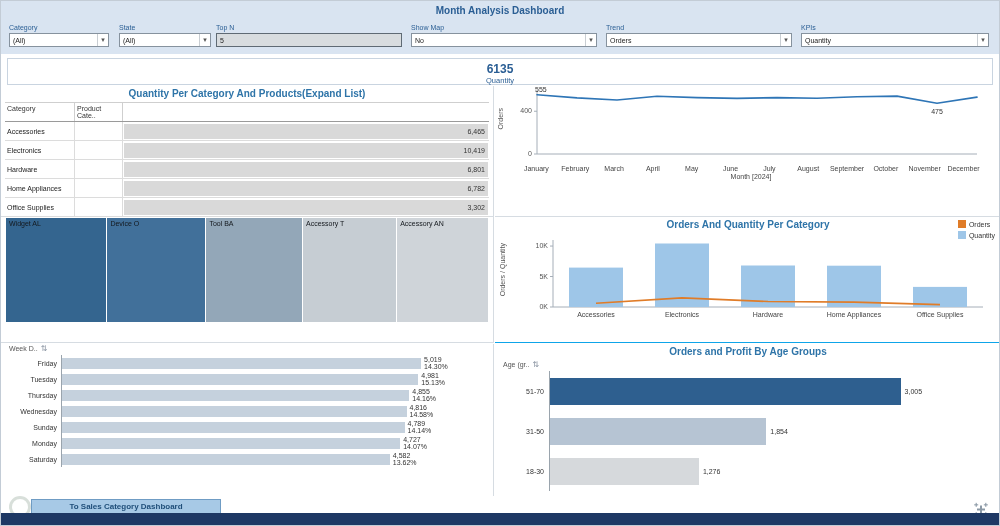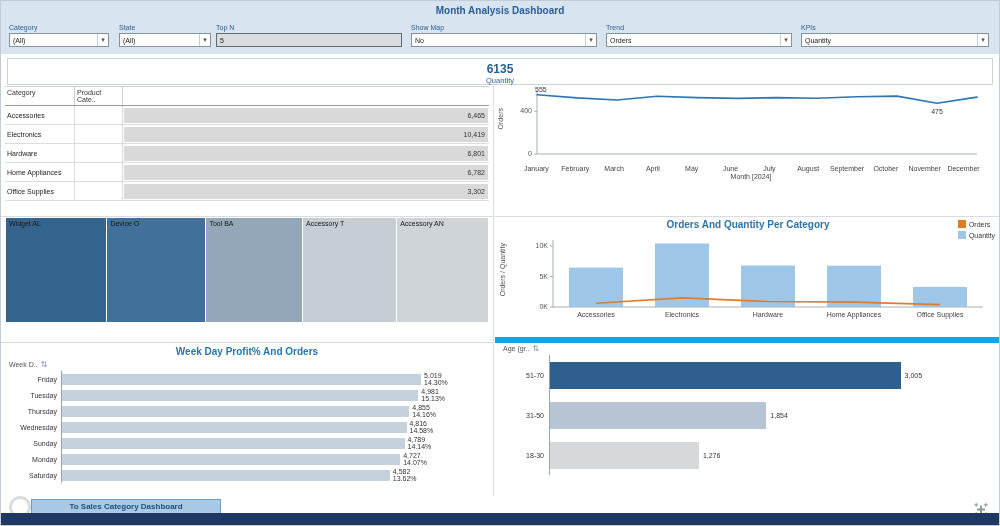--- a/index.html
+++ b/index.html
@@ -27,21 +27,21 @@
          border:1px solid #c9d4e0; text-align:center; }
   .kpi-value { margin-top:3px; font-size:12px; font-weight:bold; color:#2a5e94; }
   .kpi-label { font-size:7.5px; color:#2a5e94; }
 
   
   .panel { position:absolute; background:#fff; }
   .panel-title { text-align:center; font-size:10px; font-weight:bold; color:#2e74a8; padding:2px 0 3px; }
   #p-table   { left:0;     top:85px;  width:493px; height:131px; border-right:1px solid #d6dce2; border-bottom:1px solid #d6dce2; }
   #p-trend   { left:494px; top:85px;  width:506px; height:131px; border-bottom:1px solid #d6dce2; }
   #p-tree    { left:0;     top:216px; width:493px; height:126px; border-right:1px solid #d6dce2; border-bottom:1px solid #d6dce2; }
-  #p-barline { left:494px; top:216px; width:506px; height:126px; border-bottom:6px solid #0ea5e9; }
+  #p-barline { left:494px; top:216px; width:506px; height:126px; border-bottom:1px solid #0ea5e9; }
   #p-week    { left:0;     top:343px; width:493px; height:152px; border-right:1px solid #d6dce2; }
   #p-age     { left:494px; top:343px; width:506px; height:152px; }
 
   
   .cat-head { display:flex; margin:0 4px; border-top:1px solid #cfcfcf; border-bottom:1px solid #9a9a9a;
               font-size:7px; color:#333; }
   .cat-head > div { padding:2px; }
   .ch1 { width:70px; border-right:1px solid #cfcfcf; }
   .ch2 { width:48px; border-right:1px solid #cfcfcf; }
   .ch3 { flex:1; }
@@ -145,20 +145,21 @@
         </div>
       </div>
     </div>
 
   <div class="kpi">
     <div class="kpi-value">6135</div>
     <div class="kpi-label">Quantity</div>
   </div>
 
   <div class="panel" id="p-table">
+    <div class="panel-title">Quantity Per Category And Products(Expand List)</div>
     <div class="cat-head">
       <div class="ch1">Category</div>
       <div class="ch2">Product Cate..</div>
       <div class="ch3"></div>
     </div>
     <div id="cat-rows">
         <div class="trow">
           <div class="tc1">Accessories</div>
           <div class="tc2"></div>
           <div class="tbarwrap">
@@ -288,21 +289,20 @@
         <polyline points="75.0,68.3 161.0,62.9 247.0,66.5 333.0,67.1 419.0,69.6" fill="none" stroke="#e07c28" stroke-width="1.6"></polyline>
         <text x="75.0" y="82" text-anchor="middle" font-size="7" fill="#444">Accessories</text>
         <text x="161.0" y="82" text-anchor="middle" font-size="7" fill="#444">Electronics</text>
         <text x="247.0" y="82" text-anchor="middle" font-size="7" fill="#444">Hardware</text>
         <text x="333.0" y="82" text-anchor="middle" font-size="7" fill="#444">Home Appliances</text>
         <text x="419.0" y="82" text-anchor="middle" font-size="7" fill="#444">Office Supplies</text>
       </svg>
   </div>
 
   <div class="panel" id="p-week">
-    <div class="panel-title">Week Day Profit% And Orders</div>
     <div class="subhead">
       <span>Week D..</span>
       <span class="sorticon">⇅</span>
     </div>
     <div id="week-rows">
         <div class="wrow">
           <span class="wlabel">Friday</span>
           <div class="wtrack">
             <div class="wbar" style="width: 359.1px; background: rgb(197, 209, 221);"></div>
             <div class="wvals">
@@ -368,20 +368,21 @@
             <div class="wvals">
               <div>4,582</div>
               <div>13.62%</div>
             </div>
           </div>
         </div>
       </div>
   </div>
 
   <div class="panel" id="p-age">
+    <div class="panel-title">Orders and Profit By Age Groups</div>
     <div class="subhead">
       <span>Age (gr..</span>
       <span class="sorticon">⇅</span>
     </div>
     <div id="age-rows">
         <div class="arow">
           <span class="alabel">51-70</span>
           <div class="atrack">
             <div class="abar" style="width: 350.6px; background: rgb(46, 95, 143);"></div>
             <span class="aval">3,005</span>

